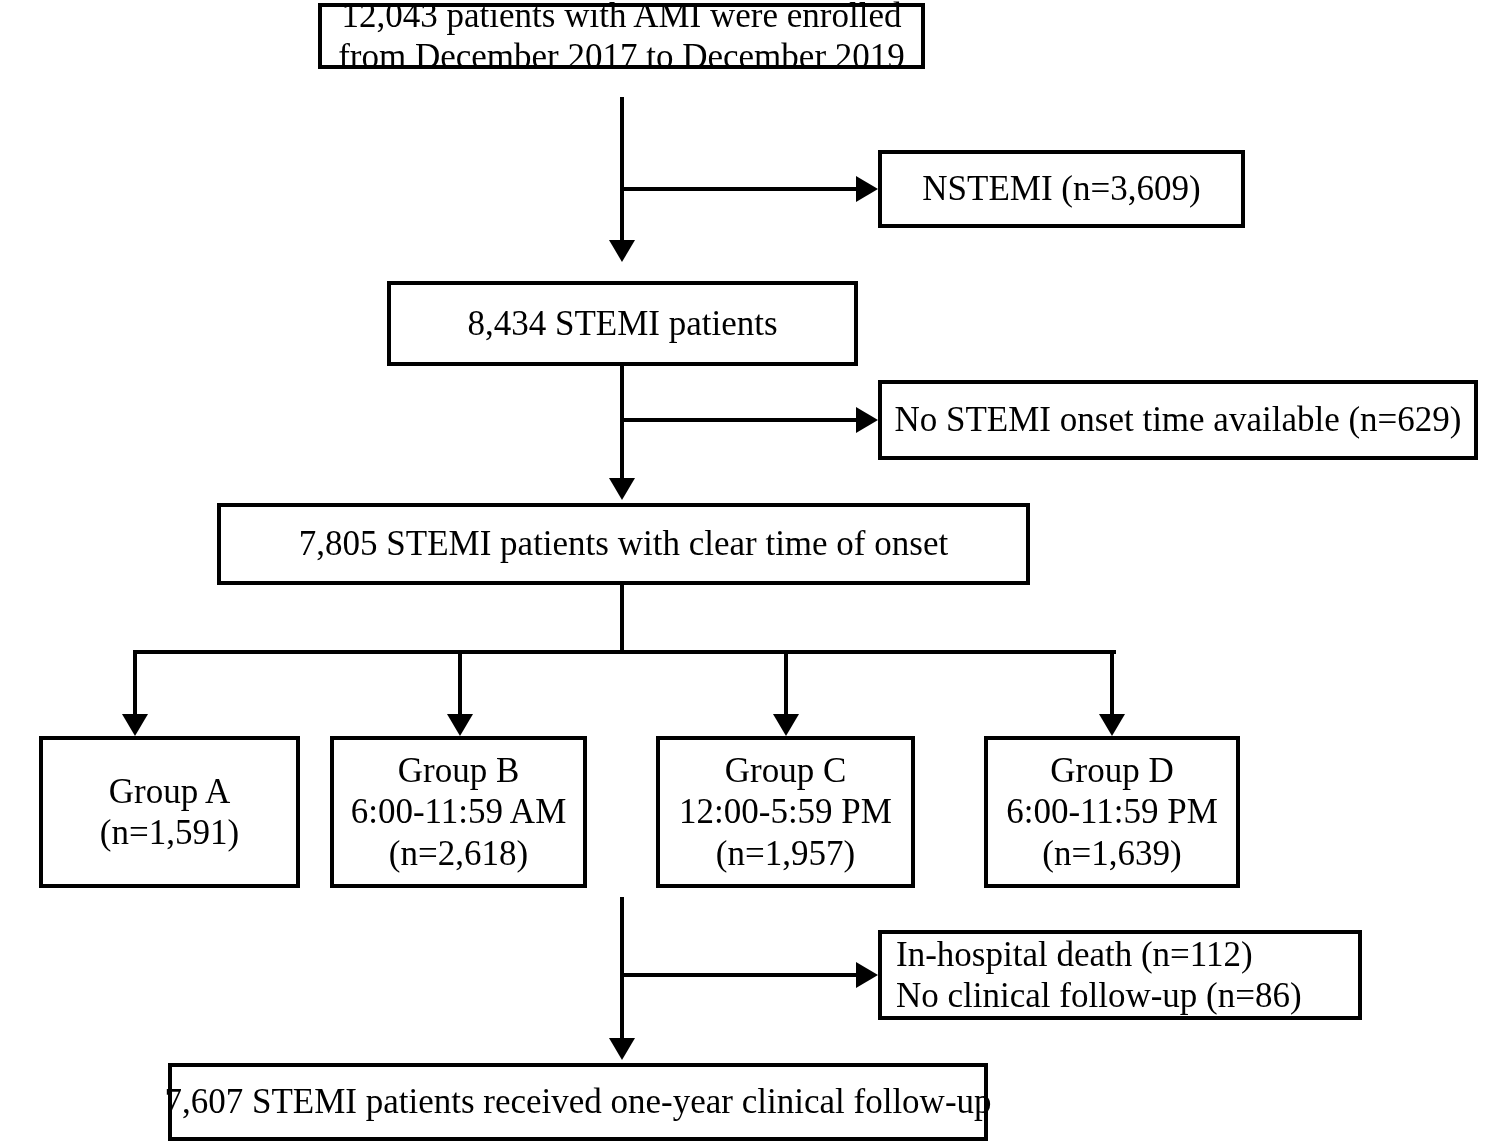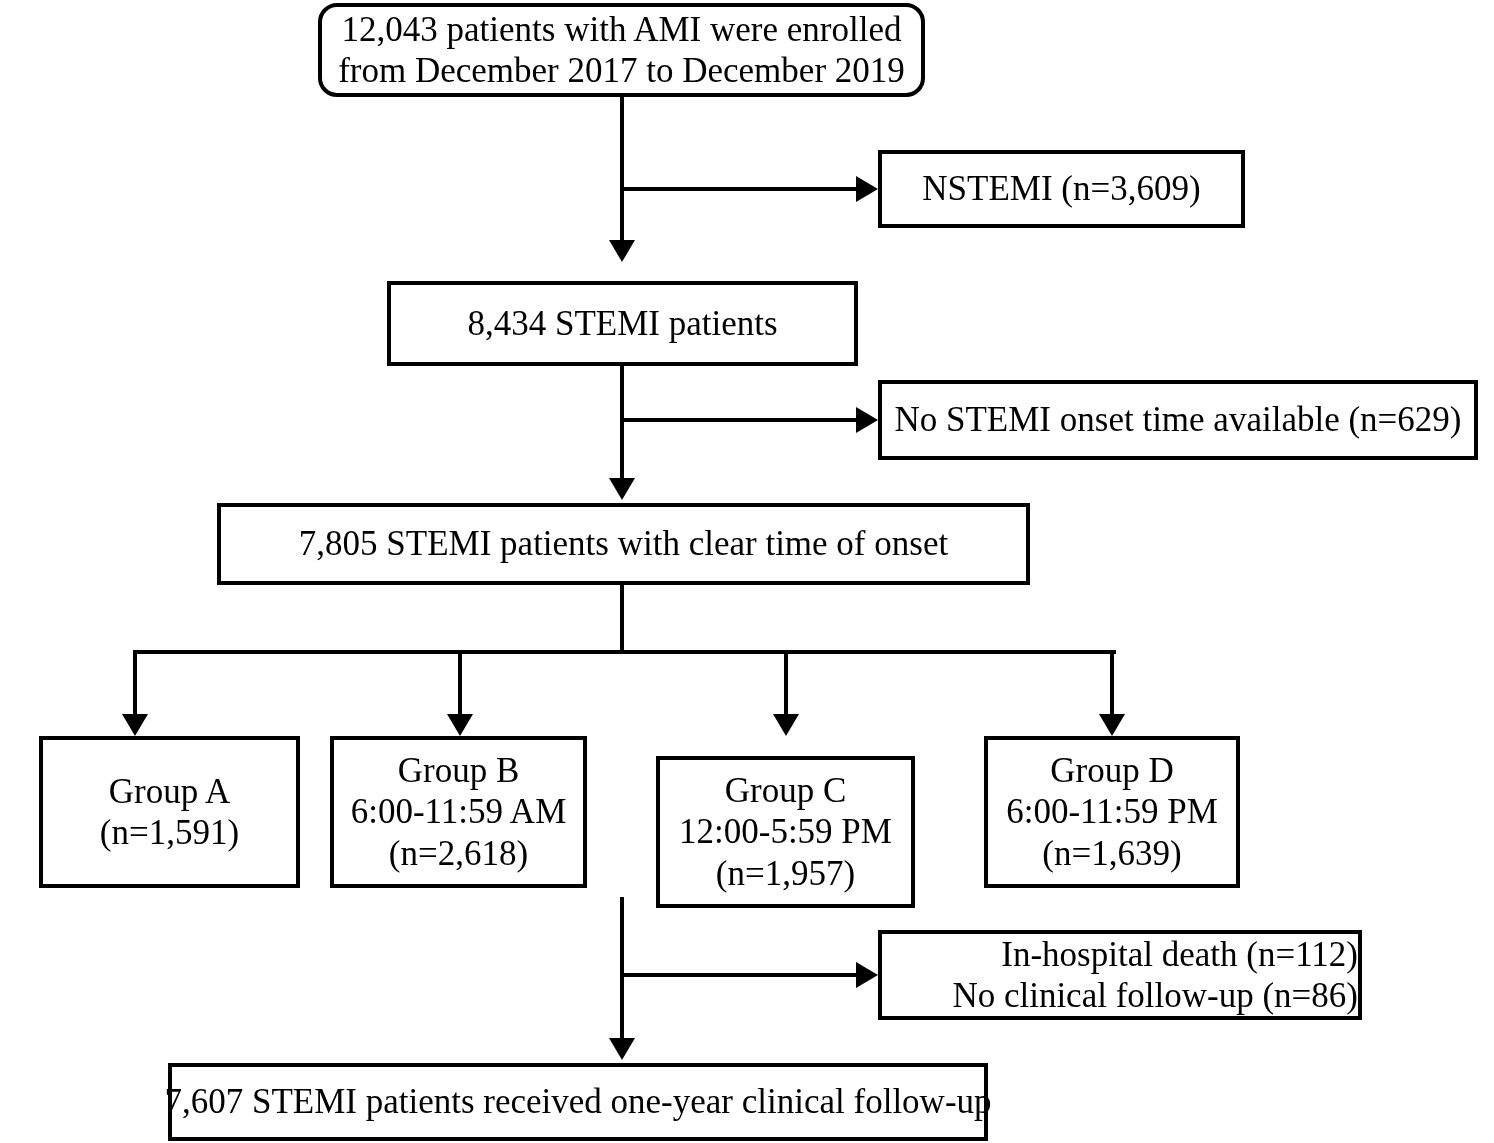--- a/index.html
+++ b/index.html
@@ -77,21 +77,21 @@
     border-bottom: 13px solid transparent;
     border-left: 22px solid #000000;
     z-index: 2;
   }
 </style>
 </head>
 <body>
 
 <div id="flow">
 
-  <div class="box" style="left:318px; top:3px; width:607px; height:94px;border-radius:19px;">
+  <div class="box" style="left:318px; top:3px; width:607px; height:66px;">
     <span class="line">12,043 patients with AMI were enrolled</span>
     <span class="line">from December 2017 to December 2019</span>
   </div>
 
   <div class="vline" style="left:620px; top:97px; height:146px;"></div>
   <div class="arrow-down" style="left:609px; top:240px;"></div>
 
   <div class="hline" style="left:622px; top:187px; width:242px;"></div>
   <div class="arrow-right" style="left:856px; top:176px;"></div>
 
@@ -136,39 +136,39 @@
     <span class="line">Group A</span>
     <span class="line">(n=1,591)</span>
   </div>
 
   <div class="box" style="left:330px; top:736px; width:257px; height:152px;">
     <span class="line">Group B</span>
     <span class="line">6:00-11:59 AM</span>
     <span class="line">(n=2,618)</span>
   </div>
 
-  <div class="box" style="left:656px; top:736px; width:259px; height:152px;margin-top:20px;">
+  <div class="box" style="left:656px; top:736px; width:259px; height:152px;">
     <span class="line">Group C</span>
     <span class="line">12:00-5:59 PM</span>
     <span class="line">(n=1,957)</span>
   </div>
 
   <div class="box" style="left:984px; top:736px; width:256px; height:152px;">
     <span class="line">Group D</span>
     <span class="line">6:00-11:59 PM</span>
     <span class="line">(n=1,639)</span>
   </div>
 
   <div class="vline" style="left:620px; top:897px; height:143px;"></div>
   <div class="arrow-down" style="left:609px; top:1038px;"></div>
 
   <div class="hline" style="left:622px; top:973px; width:242px;"></div>
   <div class="arrow-right" style="left:856px; top:962px;"></div>
 
-  <div class="box left-align" style="left:878px; top:930px; width:484px; height:90px;align-items:flex-end;">
+  <div class="box left-align" style="left:878px; top:930px; width:484px; height:90px;">
     <span class="line">In-hospital death (n=112)</span>
     <span class="line">No clinical follow-up (n=86)</span>
   </div>
 
   <div class="box" style="left:168px; top:1063px; width:820px; height:78px;">
     <span class="line">7,607 STEMI patients received one-year clinical follow-up</span>
   </div>
 
 </div>
 

